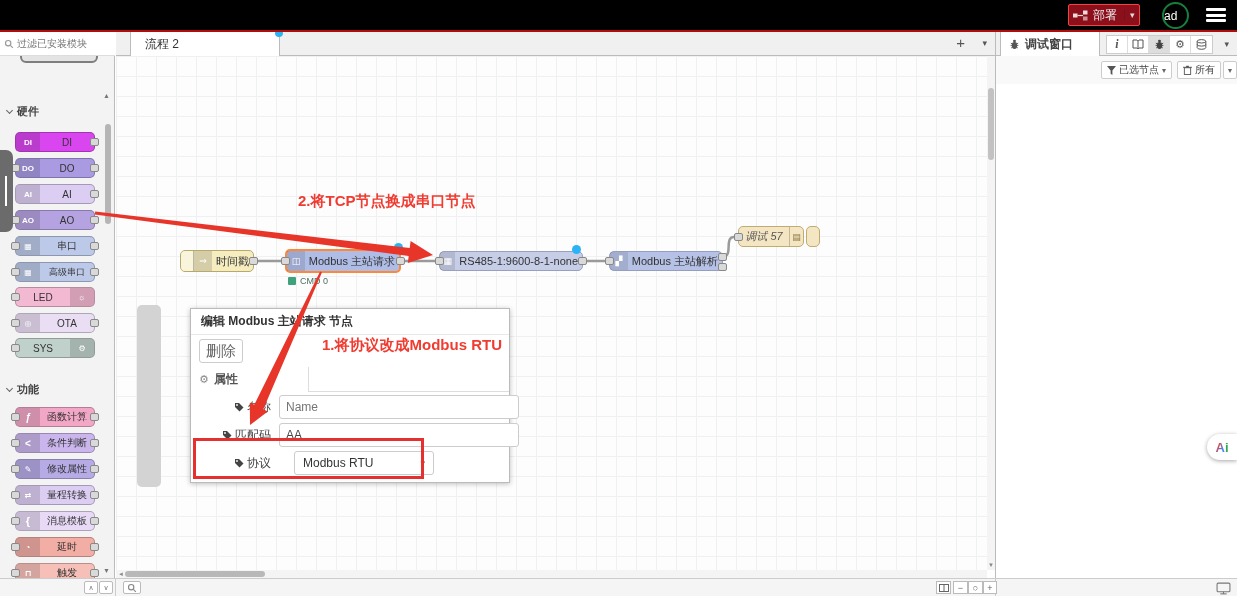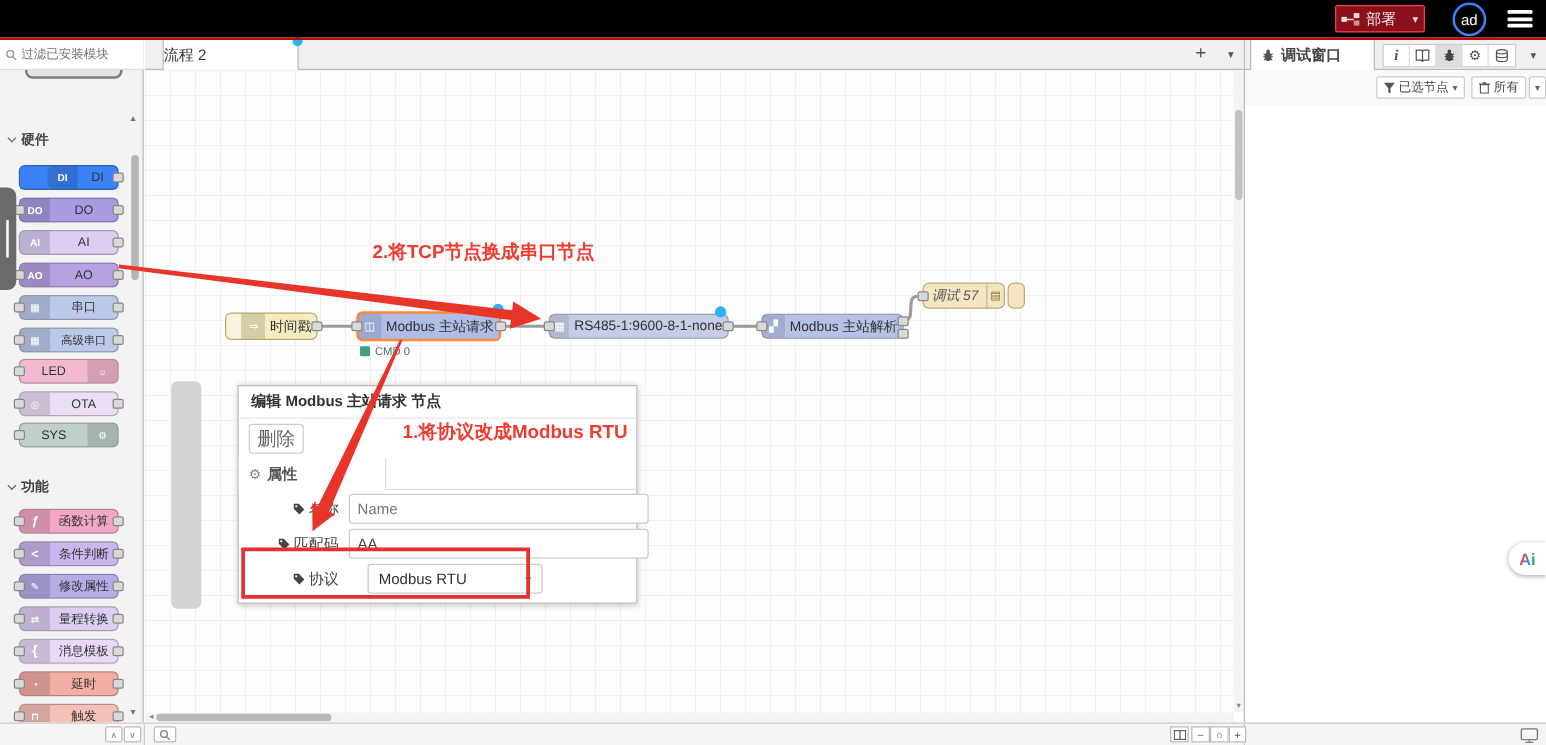--- a/index.html
+++ b/index.html
@@ -4,51 +4,51 @@
 <style>
   * { margin:0; padding:0; box-sizing:border-box; }
   body { font-family:"Liberation Sans","DejaVu Sans",sans-serif; background:#888; }
   .app { position:relative; width:1237px; height:596px; background:#fff; overflow:hidden; }
 
   
   .hdr { position:absolute; left:0; top:0; width:1237px; height:30px; background:#000; z-index:30; }
   .redline { position:absolute; left:0; top:30px; width:1237px; height:2px; background:#b40b0b; z-index:30; }
   .deploy { position:absolute; left:1068px; top:4px; height:22px; background:#8c101c; border:1px solid #ef4444; border-radius:2px; display:flex; align-items:center; color:#eee; font-size:12px; padding:0 4px; gap:5px; }
   .deploy .cap { border-left:1px solid #6e1620; padding-left:5px; margin-left:2px; color:#ddd; font-size:9px; }
-  .avatar { position:absolute; left:1162px; top:2px; width:27px; height:27px; border:2px solid #3b82f6; border-radius:50%; display:flex; align-items:center; justify-content:center; color:#fff; font-size:12px; }
+  .avatar { position:absolute; left:1162px; top:2px; width:27px; height:27px; border:2px solid #15803d; border-radius:50%; display:flex; align-items:center; color:#fff; font-size:12px; }
   .burger { position:absolute; left:1206px; top:8px; width:20px; height:14px; display:flex; flex-direction:column; justify-content:space-between; cursor:pointer; }
   .burger span { display:block; height:3px; background:#fff; border-radius:1px; }
 
   
   .palette { position:absolute; left:0; top:32px; width:115px; height:546px; background:#f3f3f3; border-right:1px solid #bbb; z-index:5; }
   .psearch { position:absolute; left:0; top:0; width:115px; height:24px; background:#fff; border-bottom:1px solid #ddd; display:flex; align-items:center; padding:0 4px; gap:3px; }
   .psearch input { border:none; outline:none; width:90px; font-size:10px; color:#888; background:transparent; }
   .pbody { position:absolute; left:0; top:24px; right:0; bottom:0; overflow:hidden; }
   .pclip { position:absolute; left:20px; top:-9px; width:78px; height:16px; background:#e4e4e4; border:2px solid #7e7e7e; border-radius:6px; }
   .psec { position:absolute; left:7px; font-size:11px; font-weight:bold; color:#444; display:flex; align-items:center; gap:5px; }
   .chev { width:5px; height:5px; border-left:1.5px solid #666; border-bottom:1.5px solid #666; transform:rotate(-45deg); margin-top:-3px; }
   .pn { position:absolute; left:15px; width:80px; height:20px; border:1px solid rgba(0,0,0,0.25); border-radius:5px; display:flex; align-items:center; font-size:10px; color:#333; cursor:grab; }
   .pi { width:24px; align-self:stretch; background:rgba(0,0,0,0.14); color:#fff; font-size:8px; font-weight:bold; display:flex; align-items:center; justify-content:center; border-radius:4px 0 0 4px; }
   .pi.r { order:2; border-radius:0 4px 4px 0; }
   .pl { flex:1; text-align:center; letter-spacing:0; white-space:nowrap; }
   .pp { position:absolute; width:9px; height:8px; background:#d9d9d9; border:1px solid #888; border-radius:2px; top:5px; }
   .pp.l { left:-5px; } .pp.r { right:-5px; }
-  .c-di{background:#3b82f6;padding-left:22px;} .c-do{background:#a99ae2;} .c-ai{background:#dccdf3;} .c-ao{background:#b5a2e0;}
+  .c-di{background:#d946ef;} .c-do{background:#a99ae2;} .c-ai{background:#dccdf3;} .c-ao{background:#b5a2e0;}
   .c-ser{background:#bcc9e8;} .c-led{background:#f4b9d2;} .c-ota{background:#eadef5;} .c-sys{background:#c0d1cb;}
   .c-fn{background:#f2a7c6;} .c-cond{background:#cab5ec;} .c-prop{background:#b7abe6;} .c-range{background:#dccdf3;}
   .c-tmpl{background:#e8d9f6;} .c-delay{background:#f2ada5;} .c-trig{background:#f6c0b8;}
   .pscrollthumb { position:absolute; left:105px; top:68px; width:6px; height:100px; background:#b5b5b5; border-radius:3px; }
   .parrow { position:absolute; left:103px; font-size:7px; color:#777; }
   .handle { position:absolute; left:0; top:150px; width:13px; height:82px; background:#6b6b6b; border-radius:0 7px 7px 0; z-index:22; }
   .handle span { position:absolute; left:5px; top:26px; width:2px; height:30px; background:#fff; }
 
   
   .canvas { position:absolute; left:116px; top:32px; width:879px; height:546px; background:#fff; }
   .ctabs { position:absolute; left:0; top:0; right:0; height:24px; background:#f0f0f0; border-bottom:1px solid #bbb; }
-  .ctab { position:absolute; left:14px; top:0; width:109px; height:24px; background:#fff; border-left:1px solid #bbb; border-right:1px solid #bbb; display:flex; align-items:center; font-size:12px; color:#333; }
+  .ctab { position:absolute; left:14px; top:0; width:150px; height:24px; background:#fff; border-left:1px solid #bbb; border-right:1px solid #bbb; display:flex; align-items:center; padding-left:14px; font-size:12px; color:#333; }
   .cdot { position:absolute; width:8px; height:8px; border-radius:50%; background:#2bb3f3; }
   .ctadd { position:absolute; right:30px; top:2px; font-size:15px; color:#555; cursor:pointer; }
   .ctcaret { position:absolute; right:8px; top:6px; font-size:9px; color:#555; cursor:pointer; }
   .grid { position:absolute; left:0; top:24px; right:8px; bottom:8px; background:#fdfdfd;
     background-image:linear-gradient(#eef0f2 1px,transparent 1px),linear-gradient(90deg,#eef0f2 1px,transparent 1px);
     background-size:20px 20px; overflow:hidden; }
   .wires { position:absolute; left:0; top:0; width:100%; height:100%; }
   .fnode { position:absolute; border:1px solid; border-radius:5px; display:flex; align-items:center; font-size:11px; color:#333; z-index:2; cursor:move; }
   .fbtn { width:13px; align-self:stretch; border-right:1px solid rgba(0,0,0,0.25); background:rgba(255,255,255,0.45); border-radius:4px 0 0 4px; }
   .fi { width:18px; align-self:stretch; background:rgba(0,0,0,0.10); color:#fff; font-size:9px; display:flex; align-items:center; justify-content:center; }

